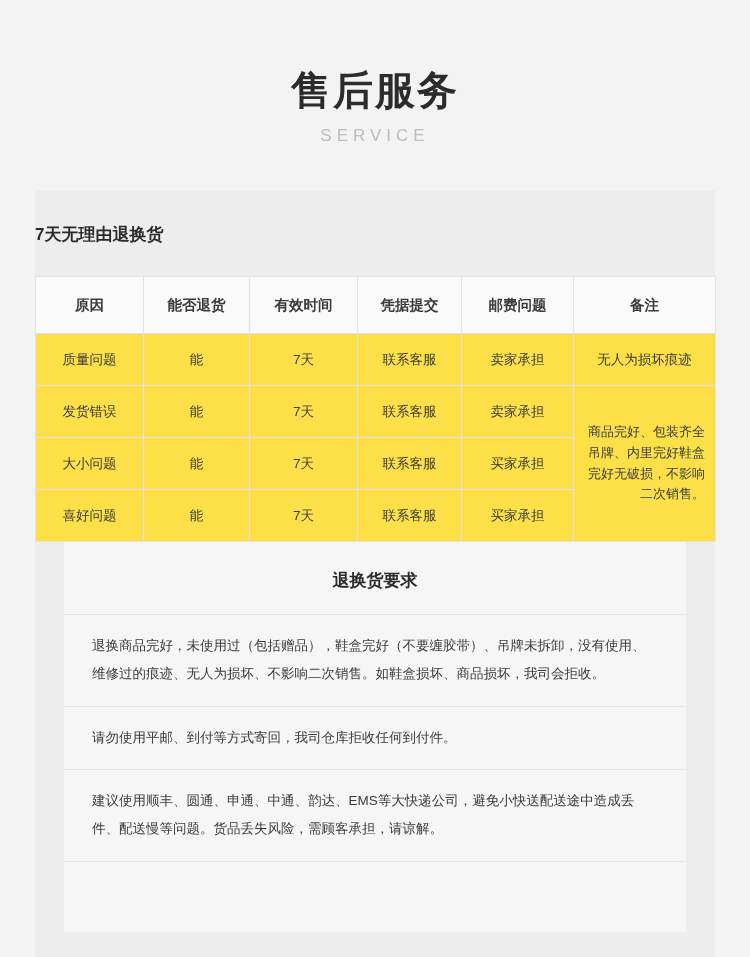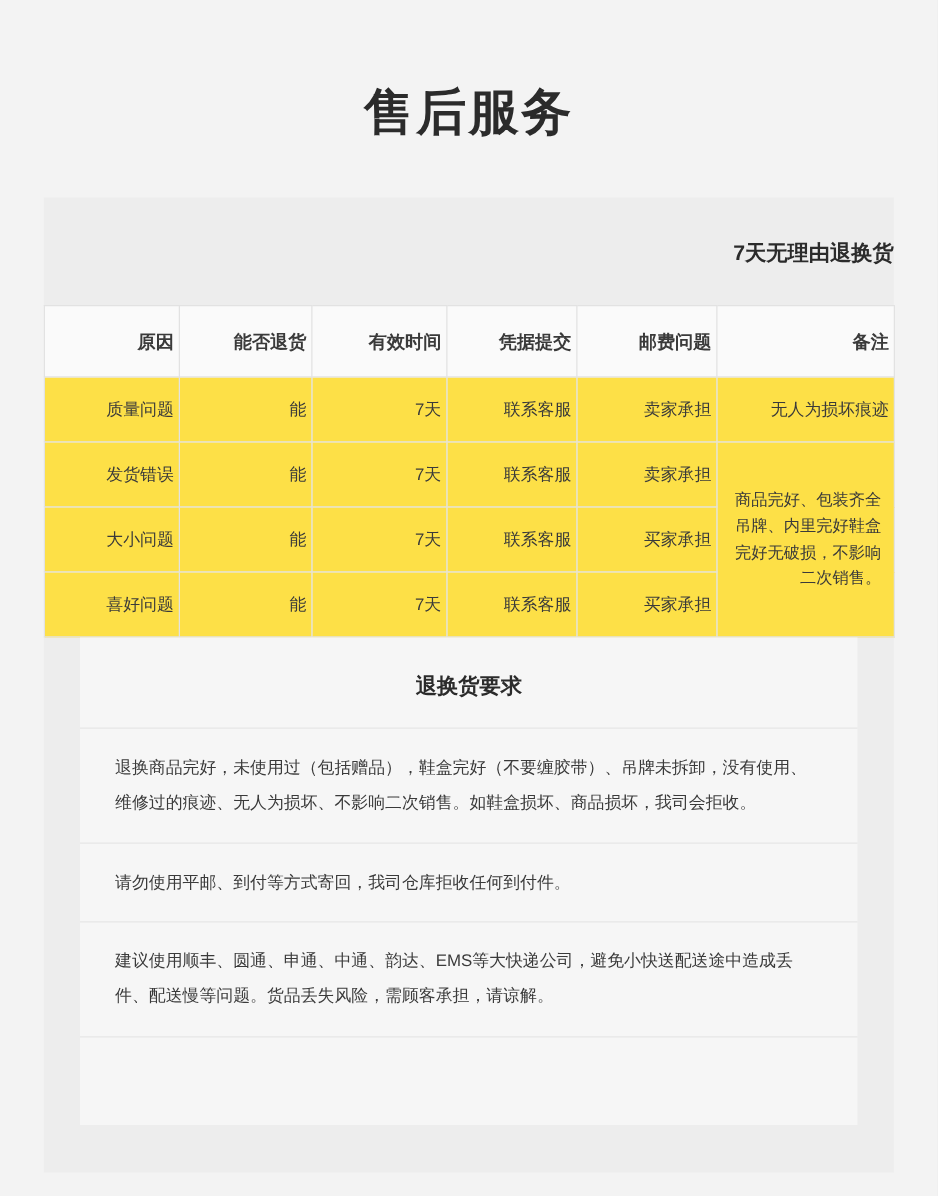--- a/index.html
+++ b/index.html
@@ -45,38 +45,38 @@
   
   .panel {
     margin: 44px 35px 0 35px;
     width: 680px;
     background: #ededed;
     box-sizing: border-box;
     padding-bottom: 38px;
   }
 
   .panel-title {
-    text-align: right;
+    text-align: left;
     font-size: 17px;
     font-weight: bold;
     color: #2b2b2b;
     padding: 33px 0 30px 0;
   }
 
   
   table.refund-table {
     width: 680px;
     border-collapse: collapse;
     background: #fafafa;
     table-layout: fixed;
   }
   table.refund-table th,
   table.refund-table td {
     border: 1px solid #e2e2e2;
-    text-align: right;
+    text-align: center;
     font-size: 13.5px;
     color: #3a3a3a;
     padding: 0 4px;
   }
   table.refund-table th {
     height: 56px;
     font-weight: bold;
     background: #fafafa;
     font-size: 14.5px;
   }
@@ -135,20 +135,21 @@
     height: 36px;
   }
 </style>
 </head>
 <body>
 
 <div class="page">
 
   <div class="header">
     <div class="title">售后服务</div>
+    <div class="subtitle">SERVICE</div>
   </div>
 
   <div class="panel">
 
     <div class="panel-title">7天无理由退换货</div>
 
     <table class="refund-table">
       <colgroup>
         <col class="c0">
           <col class="c1">

